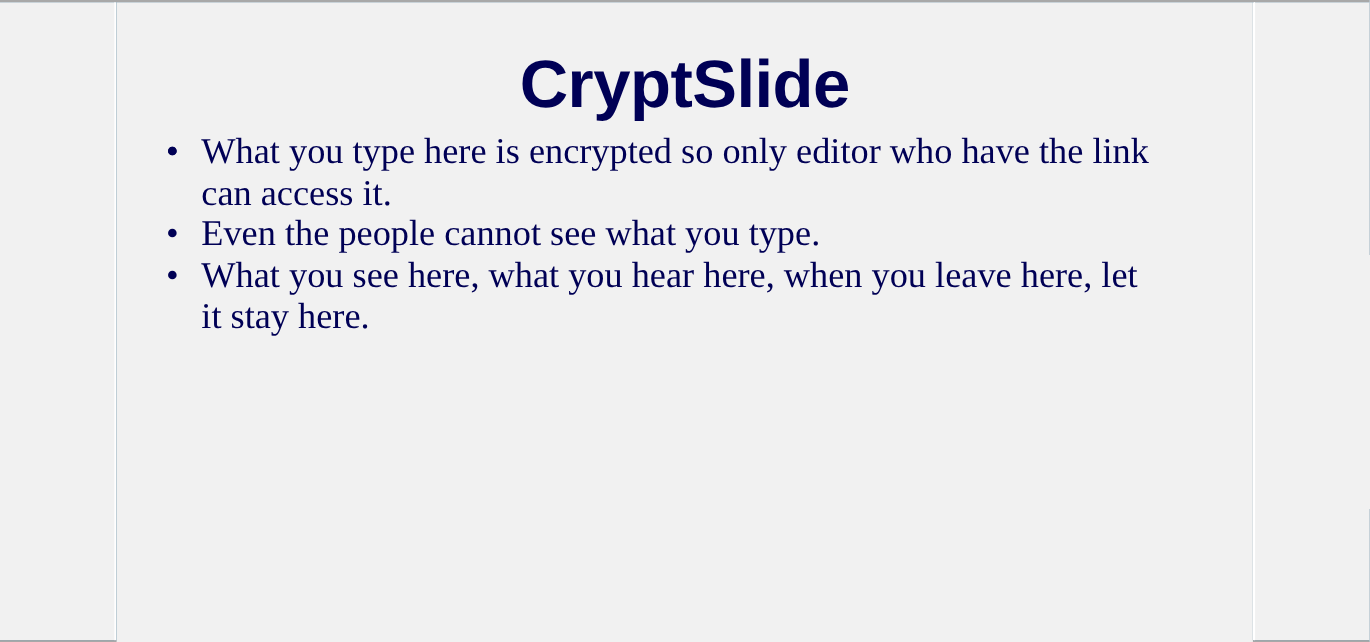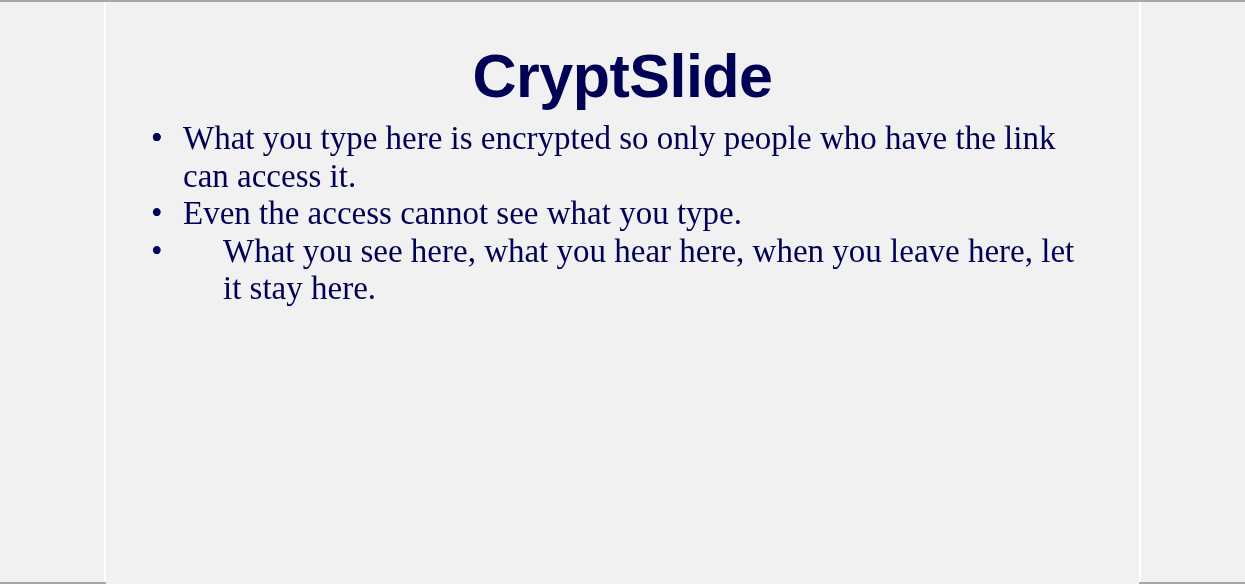--- a/index.html
+++ b/index.html
@@ -106,21 +106,21 @@
   }
 
   #bullet-list li .bullet-text {
     display: block;
   }
 
   
   #bullet-item-0 .bullet-text { max-width: 830px; }
   #bullet-item-1 .bullet-text { max-width: 908px; }
   #bullet-item-2 .bullet-text { max-width: 940px; }
-  #bullet-item-3 .bullet-text { max-width: 872px; margin-left: 40px; }
+  #bullet-item-3 .bullet-text { max-width: 872px; }
 </style>
 </head>
 <body>
 
 <div id="page">
 
   <div id="gutter-left" class="gutter"></div>
   <div id="gutter-right" class="gutter"></div>
 
   <div id="slide-rule-left" class="slide-rule"></div>
@@ -131,26 +131,26 @@
     <h1 id="slide-title">CryptSlide</h1>
 
     <ul id="bullet-list">
 
       <li id="bullet-item-0">
         <span class="bullet-dot">•</span>
       </li>
 
       <li id="bullet-item-1">
         <span class="bullet-dot">•</span>
-        <span class="bullet-text">What you type here is encrypted so only people who have the link can access it.</span>
+        <span class="bullet-text">What you type here is encrypted so only editor who have the link can access it.</span>
       </li>
 
       <li id="bullet-item-2">
         <span class="bullet-dot">•</span>
-        <span class="bullet-text">Even the access cannot see what you type.</span>
+        <span class="bullet-text">Even the people cannot see what you type.</span>
       </li>
 
       <li id="bullet-item-3">
         <span class="bullet-dot">•</span>
         <span class="bullet-text">What you see here, what you hear here, when you leave here, let it stay here.</span>
       </li>
 
     </ul>
 
   </div>

